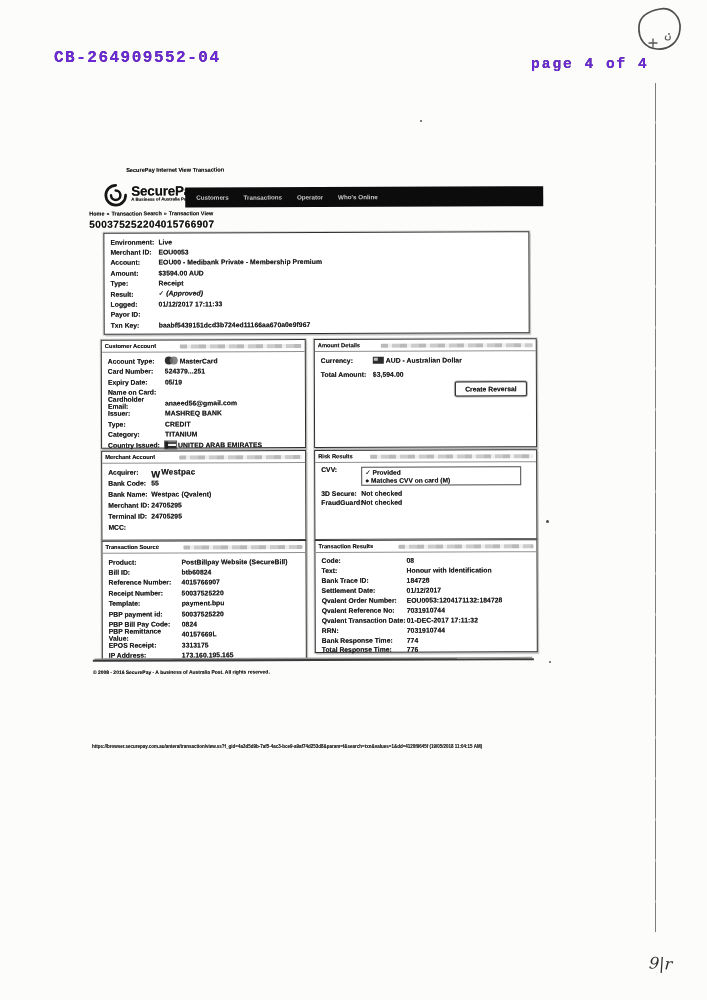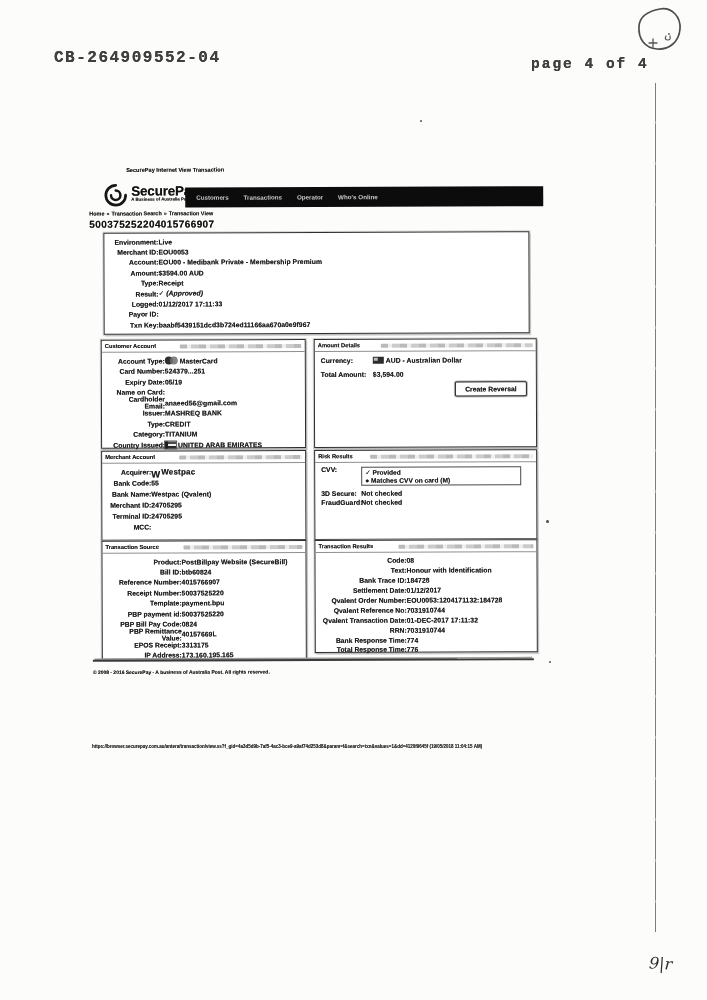--- a/index.html
+++ b/index.html
@@ -4,21 +4,21 @@
 <style>
   html,body{margin:0;padding:0;}
   body{
     width:707px;height:1000px;position:relative;overflow:hidden;
     background:#fcfcfb;font-family:"Liberation Sans","DejaVu Sans",sans-serif;
     color:#1b1b1b;
   }
   
   .typeheader{
     position:absolute;font-family:"Liberation Mono","DejaVu Sans Mono",monospace;
-    font-weight:700;color:#404040;text-shadow:0 0 .5px rgba(0,0,0,.8);
+    font-weight:700;color:#6d28d9;text-shadow:0 0 .5px rgba(0,0,0,.8);
   }
   #doc-ref{left:54px;top:49px;font-size:16px;letter-spacing:1.5px;}
   #page-label{left:531px;top:56px;font-size:14.5px;letter-spacing:2px;}
   
   #stamp{position:absolute;left:633px;top:5px;}
   #scanline{
     position:absolute;left:655px;top:83px;width:1.4px;height:849px;
     background:repeating-linear-gradient(180deg,#7d7d7d 0 38px,#a8a8a8 38px 41px);
   }
   .speck{position:absolute;background:#555;border-radius:50%;}
@@ -57,21 +57,21 @@
   }
   .phead{
     display:flex;align-items:center;height:11px;padding:0 3px;position:relative;
     border-bottom:1.6px solid #8f8f8f;
   }
   .phead .ptitle{font-size:8px;font-weight:800;transform:scale(.72);transform-origin:0 50%;white-space:nowrap;}
   .phead .smudge{
     flex:1;height:4px;margin-left:4px;opacity:.65;border-radius:1px;
     background:repeating-linear-gradient(90deg,rgba(60,60,60,.55) 0 7px,rgba(165,165,165,.3) 7px 11px,rgba(95,95,95,.5) 11px 19px);
   }
-  .rows{padding-top:3px;text-align:right;}
+  .rows{padding-top:3px;}
   .row{display:flex;align-items:center;padding-left:6px;}
   .lbl{font-weight:700;font-size:6.8px;flex:none;}
   .val{font-weight:600;font-size:6.8px;letter-spacing:.05px;display:flex;align-items:center;gap:2px;}
   .val.em{font-style:italic;}
   .val.strong{font-weight:900;font-size:8px;letter-spacing:.2px;}
   
   #panel-env .row{height:10.4px;} #panel-env .lbl{width:48px;}
   #panel-customer .row{height:10.5px;} #panel-customer .lbl{width:57px;}
   #panel-merchant .row{height:11px;} #panel-merchant .lbl{width:43px;}
   #panel-source .row{height:10.4px;} #panel-source .lbl{width:73px;}

